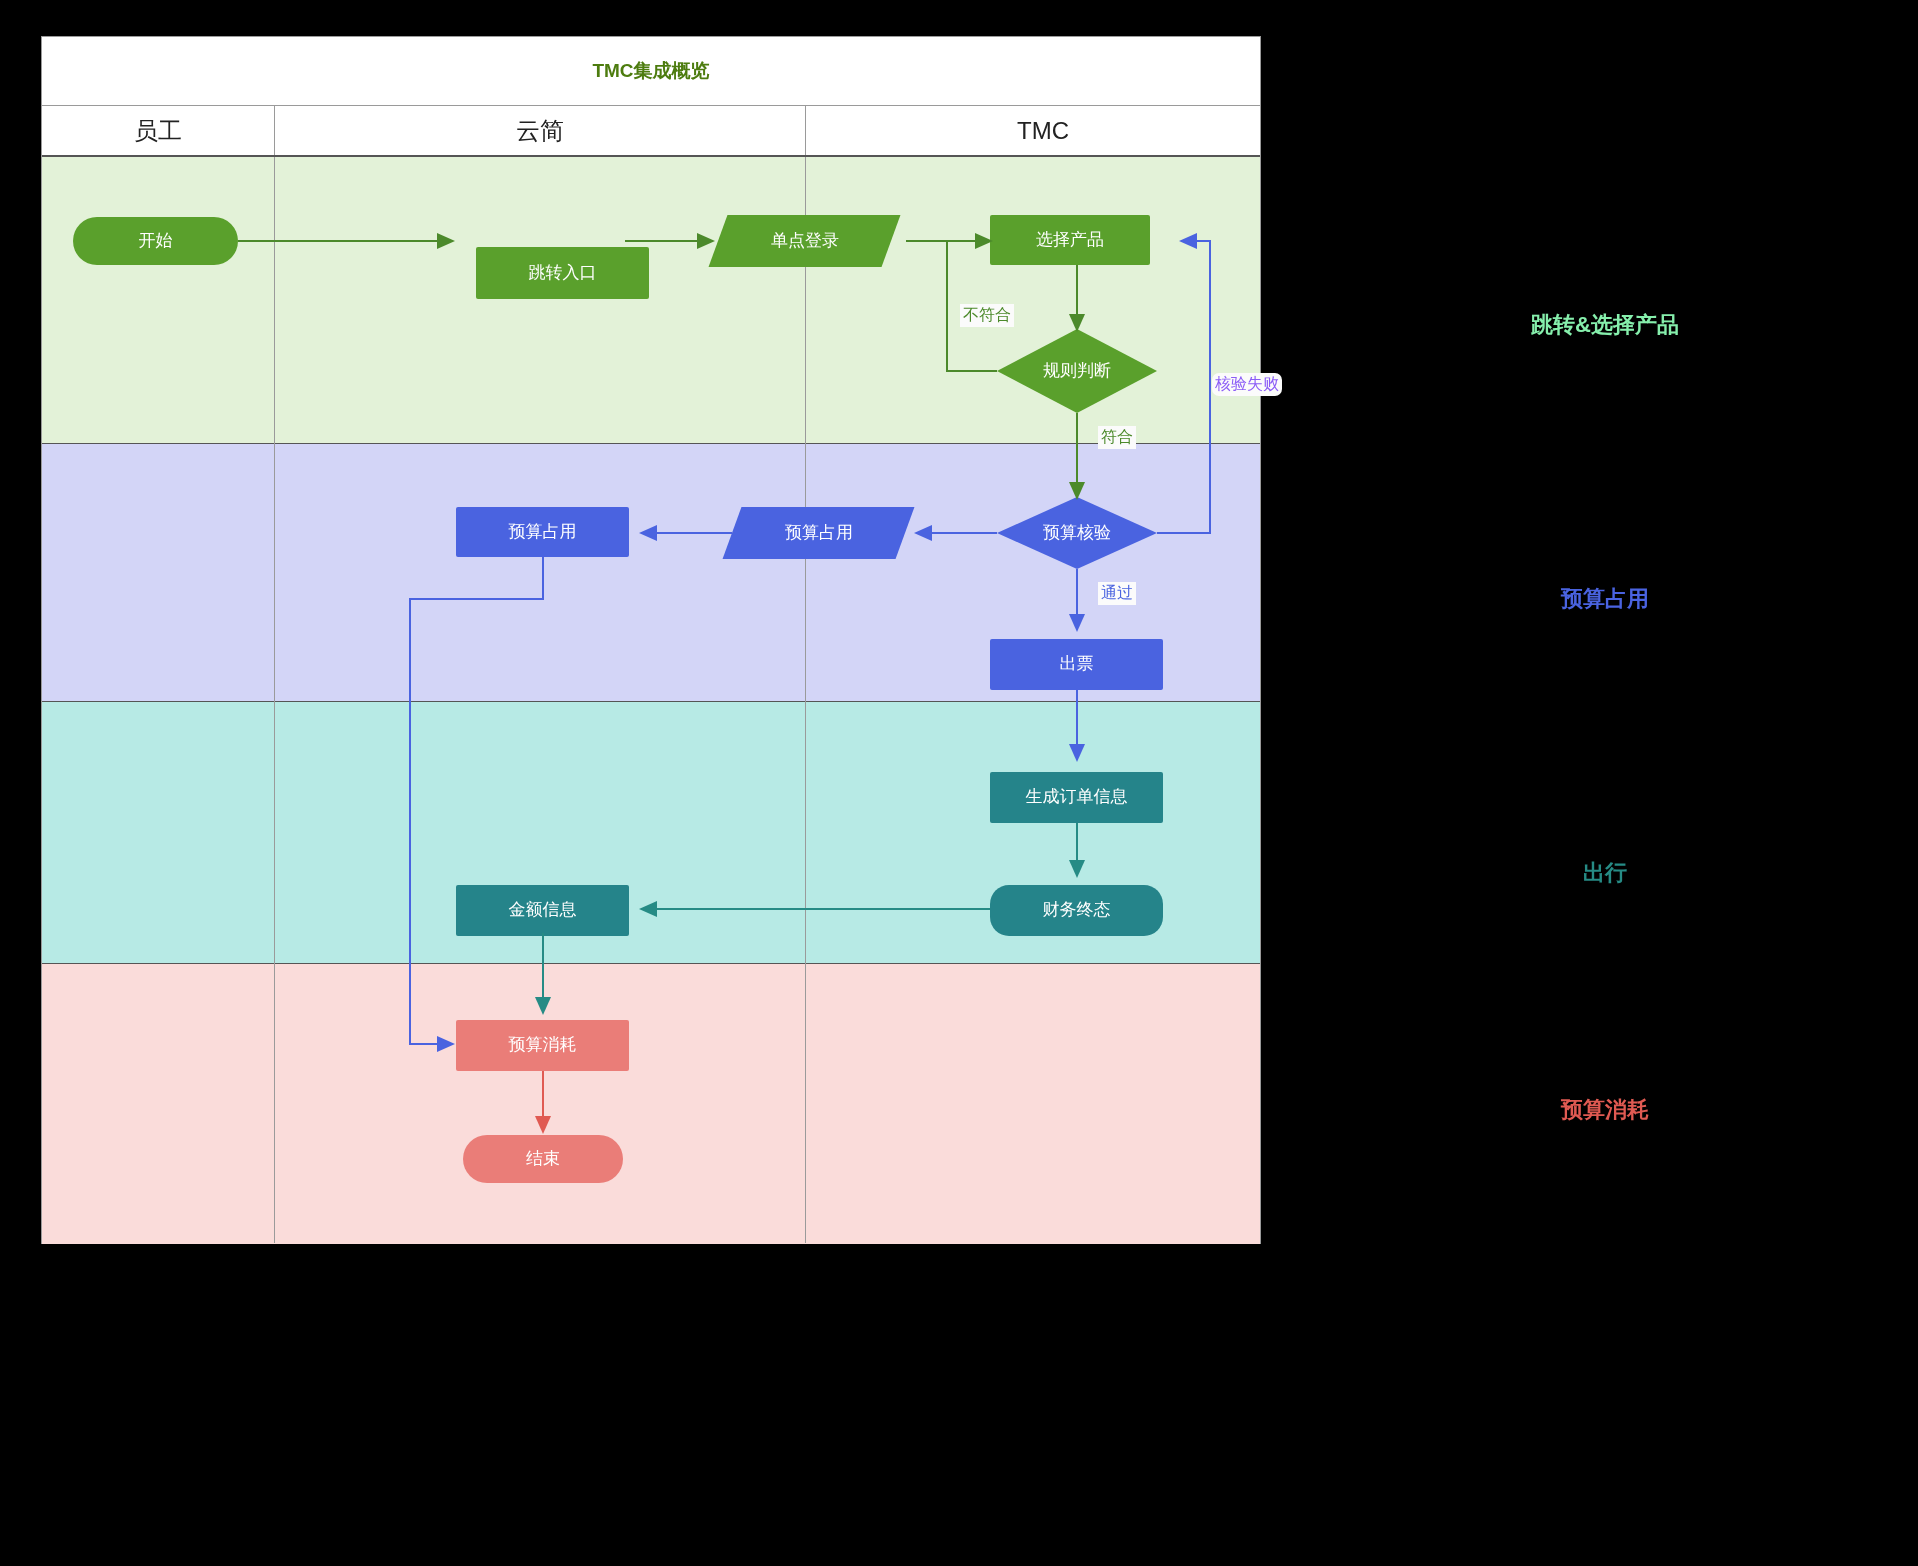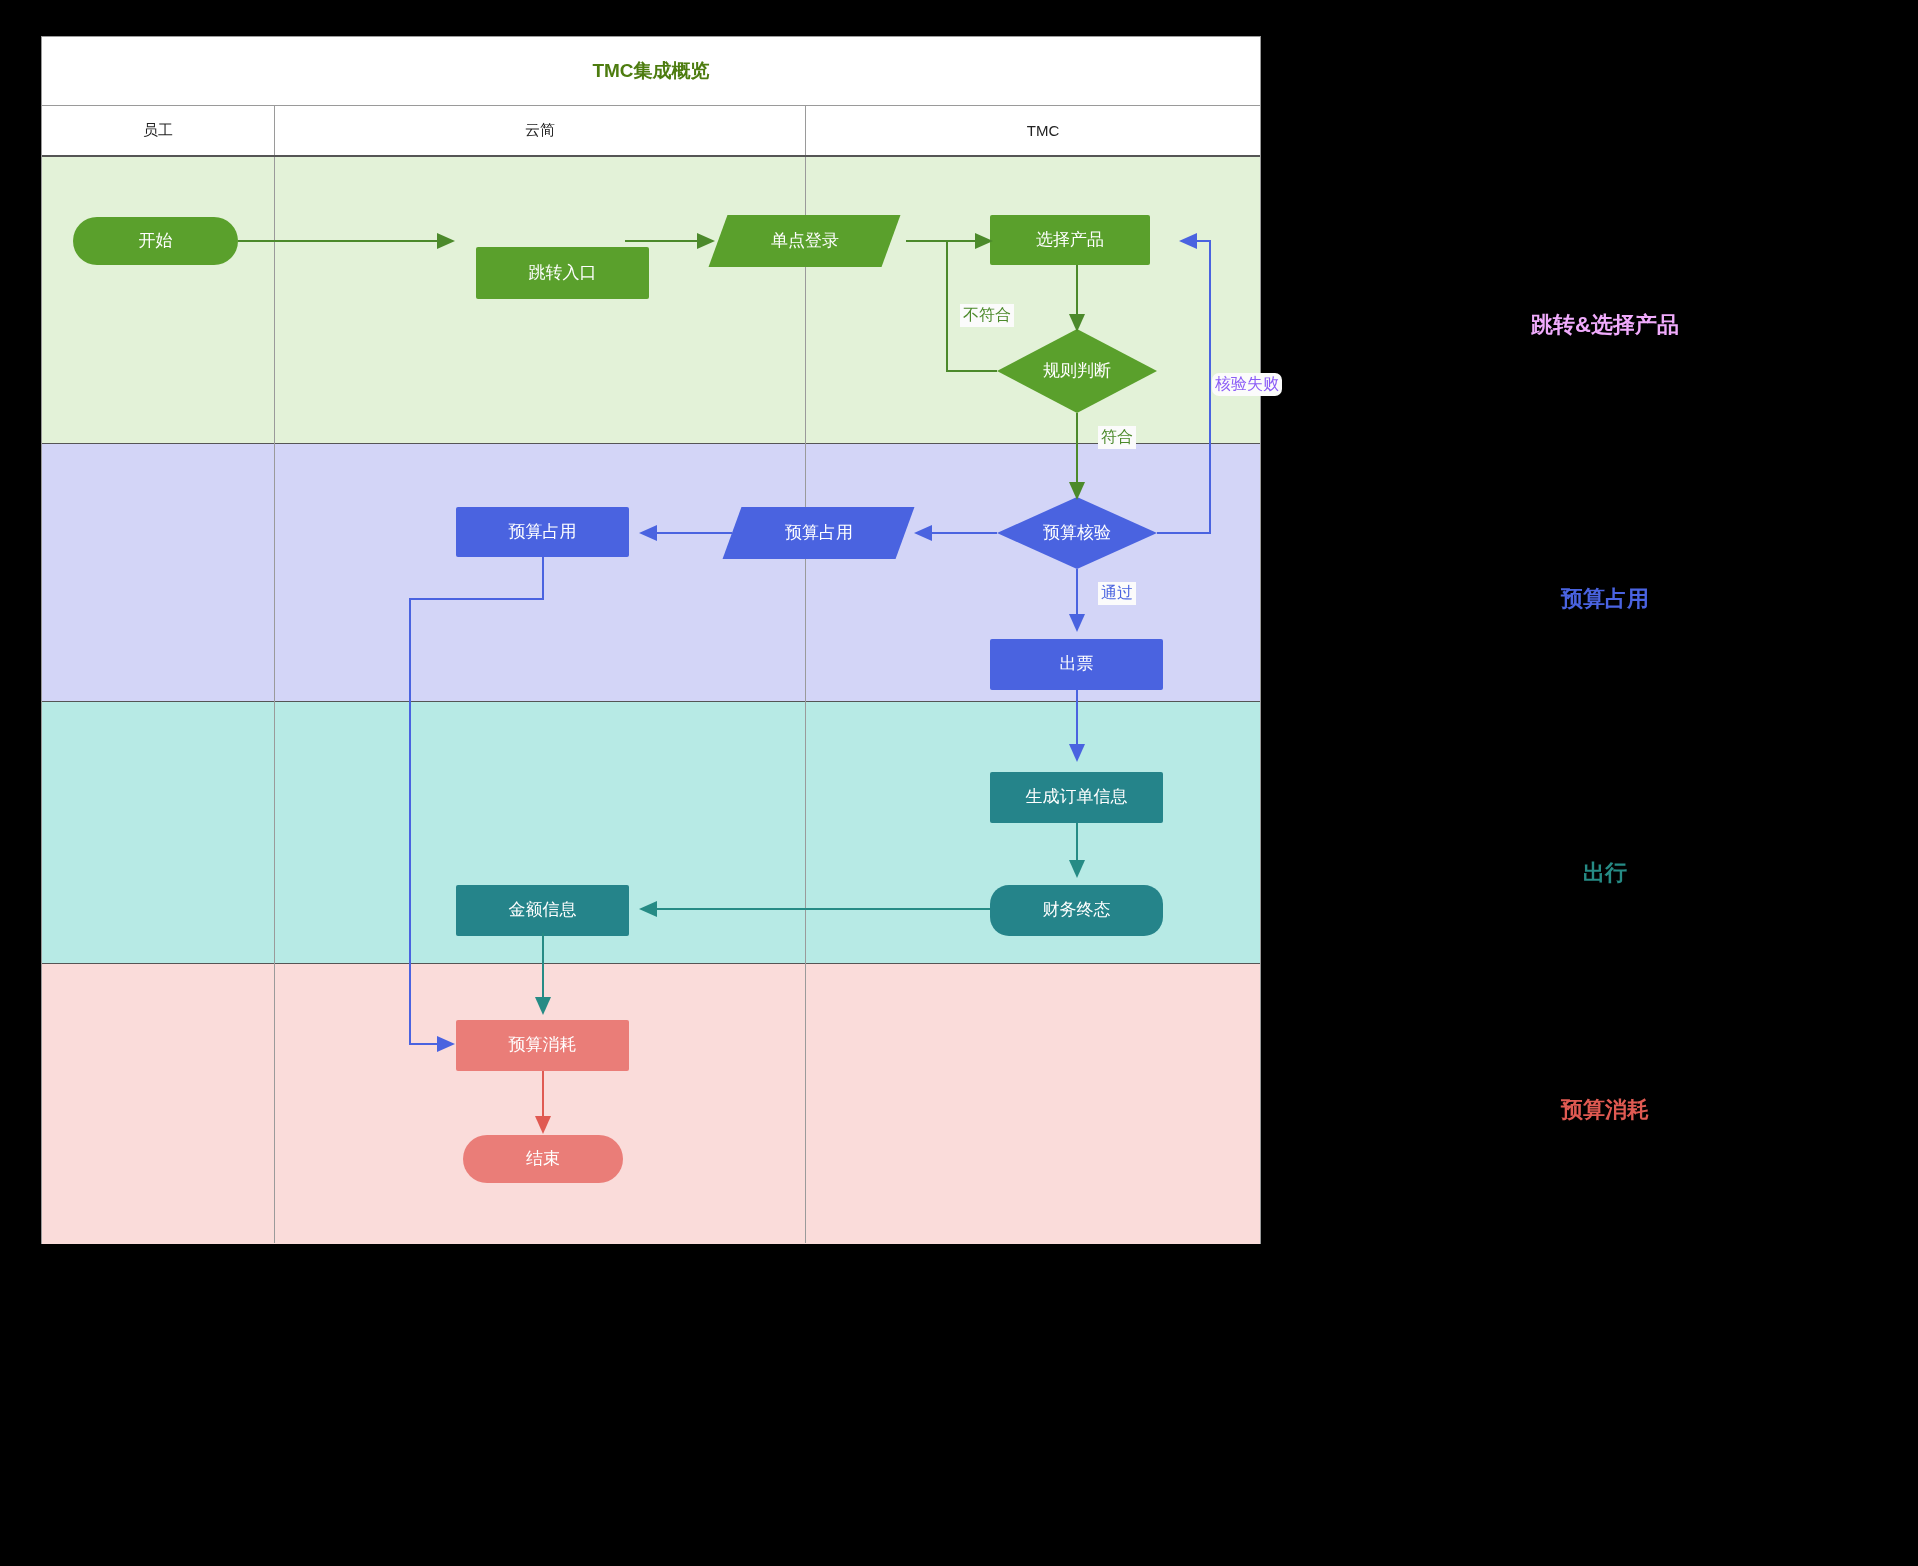--- a/index.html
+++ b/index.html
@@ -4,21 +4,21 @@
 <style>
   html,body{margin:0;padding:0;background:#000;}
   body{width:1918px;height:1566px;font-family:"Liberation Sans","DejaVu Sans",sans-serif;position:relative;overflow:hidden;}
   #root{position:absolute;left:0;top:0;width:1918px;height:1566px;background:#000;}
 
   
   #frame{position:absolute;left:41px;top:36px;width:1220px;height:1208px;background:#fff;border:1px solid #9a9a9a;box-sizing:border-box;}
   #title{position:absolute;left:0;top:0;width:100%;height:69px;display:flex;align-items:center;justify-content:center;
          font-size:19px;font-weight:bold;color:#4d7c0f;border-bottom:1px solid #9a9a9a;box-sizing:border-box;}
   #lane-head{position:absolute;left:0;top:69px;width:100%;height:51px;border-bottom:2px solid #555;box-sizing:border-box;display:flex;}
-  .lane-h{display:flex;align-items:center;justify-content:center;font-size:15px;color:#222;box-sizing:border-box;}
+  .lane-h{display:flex;align-items:center;justify-content:center;font-size:24px;color:#222;box-sizing:border-box;}
   .lane-h+.lane-h{border-left:1px solid #9a9a9a;}
   #lh0{width:232px;} #lh1{width:531px;} #lh2{flex:1;padding-left:20px;}
 
   
   #bands{position:absolute;left:0;top:120px;right:0;bottom:0;}
   .band{position:absolute;left:0;width:100%;box-sizing:border-box;}
   .band-sep{border-bottom:1px solid #555;}
 
   
   .vsep{position:absolute;top:120px;bottom:0;width:1px;background:#9a9a9a;}
@@ -187,21 +187,21 @@
       <span>符合</span>
     </div>
     <div class="elabel" style="left:1122px;top:336px;color:#8b5cf6;border-radius:7px;">
       <span>核验失败</span>
     </div>
     <div class="elabel" style="left:1008px;top:545px;color:#4a63e0;">
       <span>通过</span>
     </div>
   </div>
 
-  <div class="phase" style="left:1310px;top:310px;width:590px;color:#f0abfc;">
+  <div class="phase" style="left:1310px;top:310px;width:590px;color:#86efac;">
     <span>跳转&amp;选择产品</span>
   </div>
   <div class="phase" style="left:1310px;top:584px;width:590px;color:#4a63e0;">
     <span>预算占用</span>
   </div>
   <div class="phase" style="left:1310px;top:858px;width:590px;color:#268b85;">
     <span>出行</span>
   </div>
   <div class="phase" style="left:1310px;top:1095px;width:590px;color:#e05a52;">
     <span>预算消耗</span>

